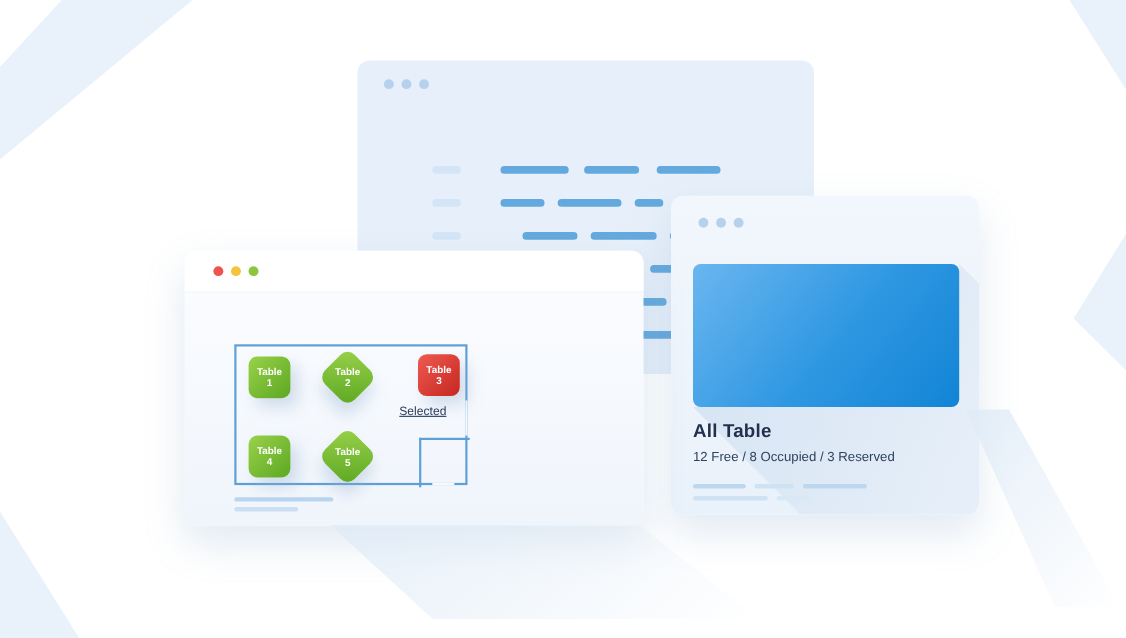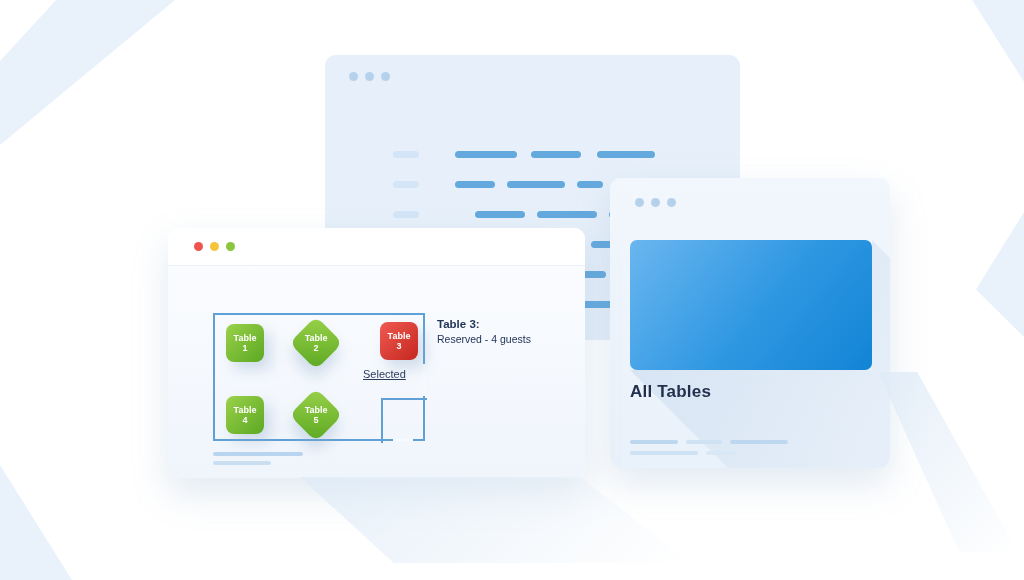--- a/index.html
+++ b/index.html
@@ -147,21 +147,22 @@
   </div>
 
   <div class="window win-right">
     <div class="dots" style="left:25px; top:20px;">
       <span class="dot"></span>
       <span class="dot"></span>
       <span class="dot"></span>
     </div>
     <div class="map-shadow"></div>
     <div class="map-rect"></div>
-    <div class="rw-title">All Tables</div>
+    <div class="rw-title">All Table</div>
+    <div class="rw-summary">12 Free / 8 Occupied / 3 Reserved</div>
     <div class="seg seg-thin" style="left:20px; top:262px; width:48px; background:#bdd7ee;"></div>
     <div class="seg seg-thin" style="left:76px; top:262px; width:36px; background:#cfe2f4;"></div>
     <div class="seg seg-thin" style="left:120px; top:262px; width:58px; background:#bdd7ee;"></div>
     <div class="seg seg-thin" style="left:20px; top:273px; width:68px; background:#cfe2f4;"></div>
     <div class="seg seg-thin" style="left:96px; top:273px; width:30px; background:#d8e8f6;"></div>
   </div>
 
   <div class="window win-left">
     <div class="lw-header">
       <div class="dots" style="left:26px; top:14px;">
@@ -208,24 +209,20 @@
       <div class="table-chip chip-free diamond" style="left:82px; top:81px;">
         <span class="chip-label">
           <span>Table</span>
           <span>5</span>
         </span>
       </div>
     </div>
 
     <div class="selected-label">Selected</div>
 
-    <div class="annotation">
-      <div class="ann-title">Table 3:</div>
-      <div class="ann-detail">Reserved - 4 guests</div>
-    </div>
 
     <div class="seg seg-thin" style="left:45px; top:224px; width:90px; background:#b9d4ee;"></div>
     <div class="seg seg-thin" style="left:45px; top:233px; width:58px; background:#cbdff2;"></div>
   </div>
 
   <div class="lshadow lshadow-left"></div>
   <div class="lshadow lshadow-right"></div>
 
 
 </div>

